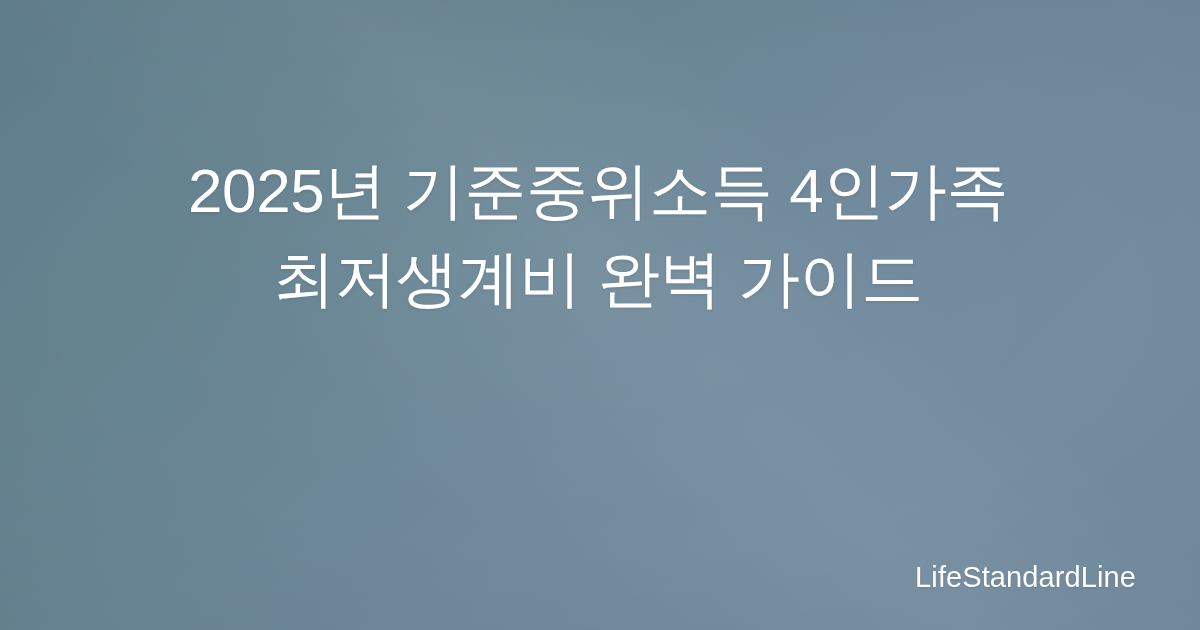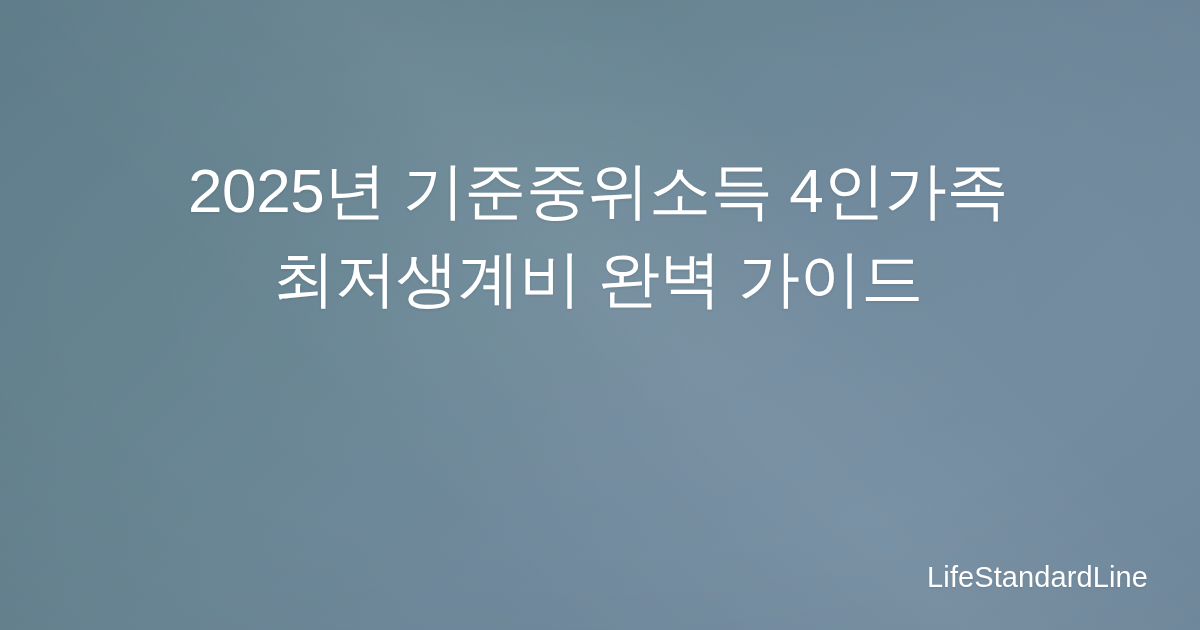--- a/index.html
+++ b/index.html
@@ -77,21 +77,21 @@
     font-weight: 400;
     line-height: 1.42;
     letter-spacing: -0.4px;
     word-break: keep-all;
     text-shadow: 0 1px 3px rgba(0,0,0,0.10);
   }
 
   
   .brand {
     position: absolute;
-    right: 52px;
+    right: 64px;
     bottom: 36px;
     color: #ffffff;
     font-family: "Liberation Sans", "DejaVu Sans", sans-serif;
     font-size: 29px;
     font-weight: 400;
     letter-spacing: 0.1px;
     line-height: 1.1;
     text-shadow: 0 1px 2px rgba(0,0,0,0.10);
     text-align: center;
   }

